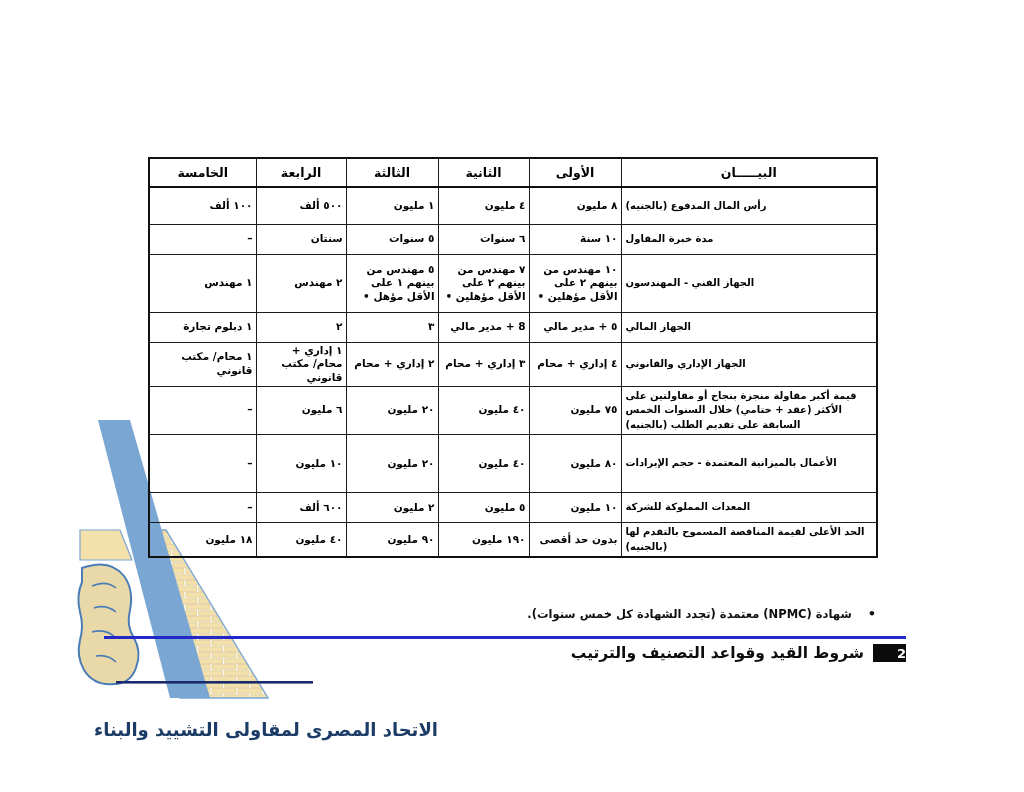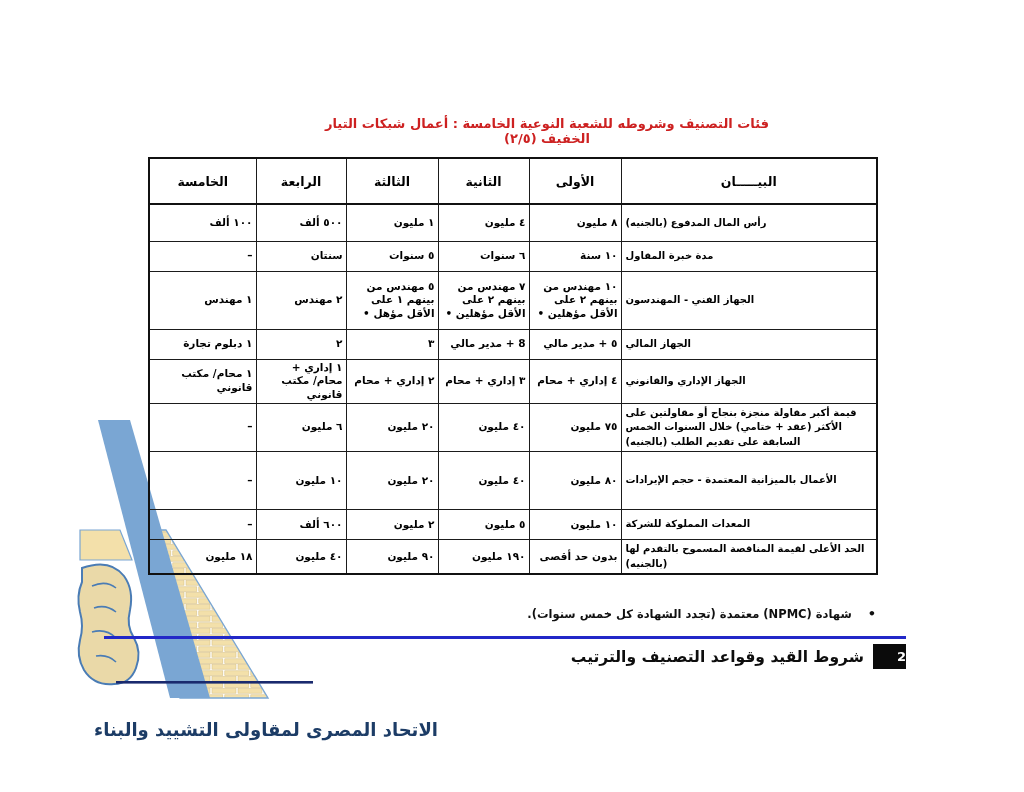--- a/index.html
+++ b/index.html
@@ -18,21 +18,21 @@
   .tbl-wrap { position:absolute; top:157px; left:148px; z-index:2; }
   table.cls {
     border-collapse:collapse; table-layout:fixed; width:728px;
     background:transparent; direction:rtl;
   }
   table.cls th, table.cls td {
     border:1.6px solid #1b1b1b; color:#000; font-weight:bold;
     vertical-align:middle; overflow:hidden;
   }
   table.cls { border:2.4px solid #111; }
-  table.cls thead th { border-bottom:2.6px solid #111; font-size:12.5px; height:46px; text-align:center; }
+  table.cls thead th { border-bottom:2.6px solid #111; font-size:12.5px; height:29px; text-align:center; }
   .col-label { width:256px; } .col-1 { width:92px; } .col-2 { width:91px; }
   .col-3 { width:92px; } .col-4 { width:90px; } .col-5 { width:107px; }
   td.lbl {
     text-align:left; font-size:10px; line-height:1.45;
     padding:2px 7px 2px 4px;
   }
   td.val {
     font-size:10.5px; line-height:1.3; padding:1px 3px;
   }
   tbody tr:nth-child(1){height:37px}  tbody tr:nth-child(2){height:30px}
@@ -50,21 +50,21 @@
   
   .rule { position:absolute; top:636px; left:104px; width:802px; height:3px;
           background:#2228c8; z-index:3; }
   
   .section-heading {
     position:absolute; top:644px; right:118px; direction:rtl;
     display:flex; align-items:center; z-index:3;
   }
   .page-num {
     background:#0b0b0b; color:#ffffff; font-size:13px; font-weight:bold;
-    width:31px; height:25px; display:flex; align-items:center; justify-content:center;
+    width:31px; height:18px; display:flex; align-items:center; justify-content:center;
     direction:ltr;
     padding-left:33px;
   }
   .section-title { font-size:15.5px; font-weight:bold; color:#0d0d0d; margin-right:9px; }
   
   .brand {
     position:absolute; top:719px; left:94px; direction:rtl;
     font-size:18px; font-weight:bold; color:#1c3c66; letter-spacing:0.3px;
   }
   
@@ -90,21 +90,20 @@
     <polygon points="30,2 62,2 142,280 102,280" fill="#7aa6d3"></polygon>
 
     <polygon points="12,112 52,112 64,142 12,142" fill="#f3e0aa" stroke="#7aa6d3" stroke-width="1.2"></polygon>
 
     <path d="M14,150 q28,-10 42,8 q10,14 6,34 q-4,16 4,28 q8,14 2,30 q-6,16 -22,16 q-20,2 -30,-14 q-8,-14 -4,-30 q4,-14 0,-28 q-4,-16 2,-30 z" fill="#ead9a8" stroke="#4a7cb5" stroke-width="2"></path>
     <path d="M24,168 q14,-6 24,2 M26,190 q12,-4 22,4 M24,214 q14,-4 24,6 M28,238 q12,-2 20,6" fill="none" stroke="#4a7cb5" stroke-width="1.6"></path>
 
     <rect x="48" y="263" width="197" height="2.6" fill="#1a2a6e"></rect>
   </svg>
 
-  <div class="doc-title">فئات التصنيف وشروطه للشعبة النوعية الخامسة : أعمال شبكات التيار الخفيف (٢/٥)</div>
 
   <div class="tbl-wrap">
     <table class="cls">
       <colgroup>
         <col class="col-label">
           <col class="col-1">
           <col class="col-2">
         <col class="col-3">
           <col class="col-4">
           <col class="col-5">

